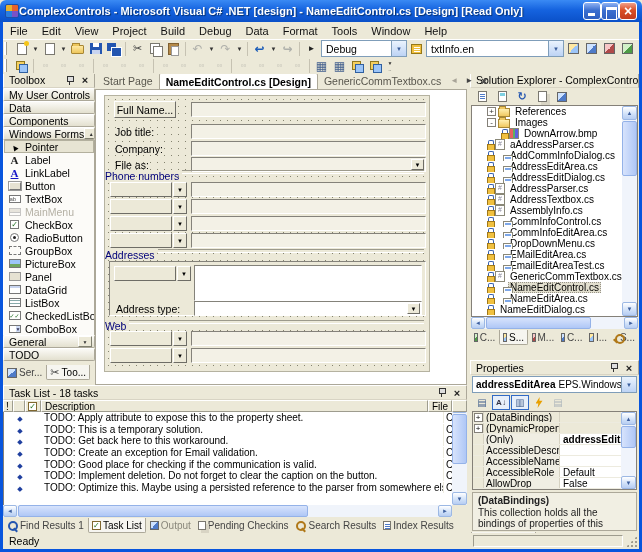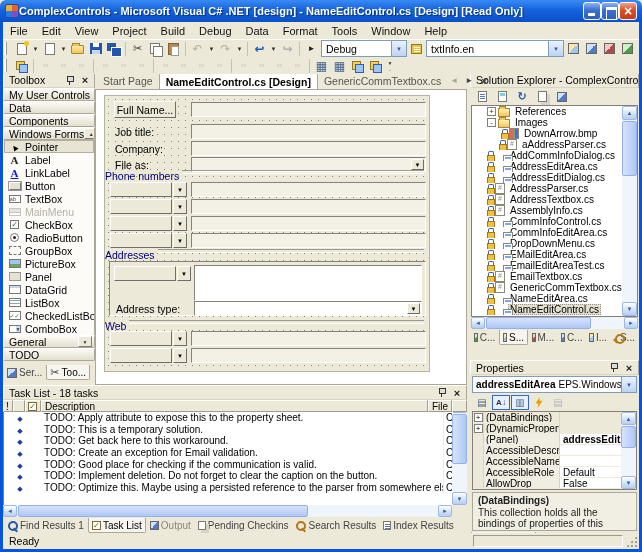--- a/index.html
+++ b/index.html
@@ -558,21 +558,21 @@
       <div class="trow" style="padding-left:15px">
           <span class="texp minus"></span>
           <span class="fold"></span>
           <span class="tlbl">Images</span>
         </div>
       <div class="trow" style="padding-left:28px">
           <span class="lock"></span>
           <span class="fico bmp"></span>
           <span class="tlbl">DownArrow.bmp</span>
         </div>
-      <div class="trow" style="padding-left:26px">
+      <div class="trow" style="padding-left:14px">
           <span class="lock"></span>
           <span class="fico code"></span>
           <span class="tlbl">aAddressParser.cs</span>
         </div>
       <div class="trow" style="padding-left:14px">
           <span class="lock"></span>
           <span class="fico form"></span>
           <span class="tlbl">AddCommInfoDialog.cs</span>
         </div>
       <div class="trow" style="padding-left:14px">
@@ -621,36 +621,31 @@
           <span class="tlbl">EMailEditArea.cs</span>
         </div>
       <div class="trow" style="padding-left:14px">
           <span class="lock"></span>
           <span class="fico form"></span>
           <span class="tlbl">EmailEditAreaTest.cs</span>
         </div>
       <div class="trow" style="padding-left:14px">
           <span class="lock"></span>
           <span class="fico code"></span>
-          <span class="tlbl">EmailTextbox.cs</span>
-        </div>
-      <div class="trow" style="padding-left:14px">
-          <span class="lock"></span>
-          <span class="fico code"></span>
           <span class="tlbl">GenericCommTextbox.cs</span>
         </div>
+      <div class="trow sel" style="padding-left:14px">
+          <span class="lock"></span>
+          <span class="fico form"></span>
+          <span class="tlbl">NameEditControl.cs</span>
+        </div>
       <div class="trow" style="padding-left:14px">
           <span class="lock"></span>
           <span class="fico form"></span>
           <span class="tlbl">NameEditArea.cs</span>
-        </div>
-      <div class="trow sel" style="padding-left:14px">
-          <span class="lock"></span>
-          <span class="fico form"></span>
-          <span class="tlbl">NameEditControl.cs</span>
         </div>
       <div class="trow" style="padding-left:14px">
           <span class="lock"></span>
           <span class="tlbl">NameEditDialog.cs</span>
         </div>
       <div class="vsb" style="right:0;top:0;bottom:0">
         <span class="sbb" style="left:0;top:0;width:15px;height:14px">▲</span>
         <span class="thv" style="top:15px;height:55px"></span>
         <span class="sbb" style="left:0;bottom:0;width:15px;height:14px">▼</span>
       </div>
@@ -721,21 +716,21 @@
         </div>
       <div class="prow catg">
           <span class="m">
             <span class="pexp"></span>
           </span>
           <span class="n">(DynamicProperties)</span>
           <span class="v"></span>
         </div>
       <div class="prow">
           <span class="m"></span>
-          <span class="n">(Panel)</span>
+          <span class="n">(Only)</span>
           <span class="v" style="font-weight:bold">addressEditArea</span>
         </div>
       <div class="prow">
           <span class="m"></span>
           <span class="n">AccessibleDescription</span>
           <span class="v"></span>
         </div>
       <div class="prow">
           <span class="m"></span>
           <span class="n">AccessibleName</span>

